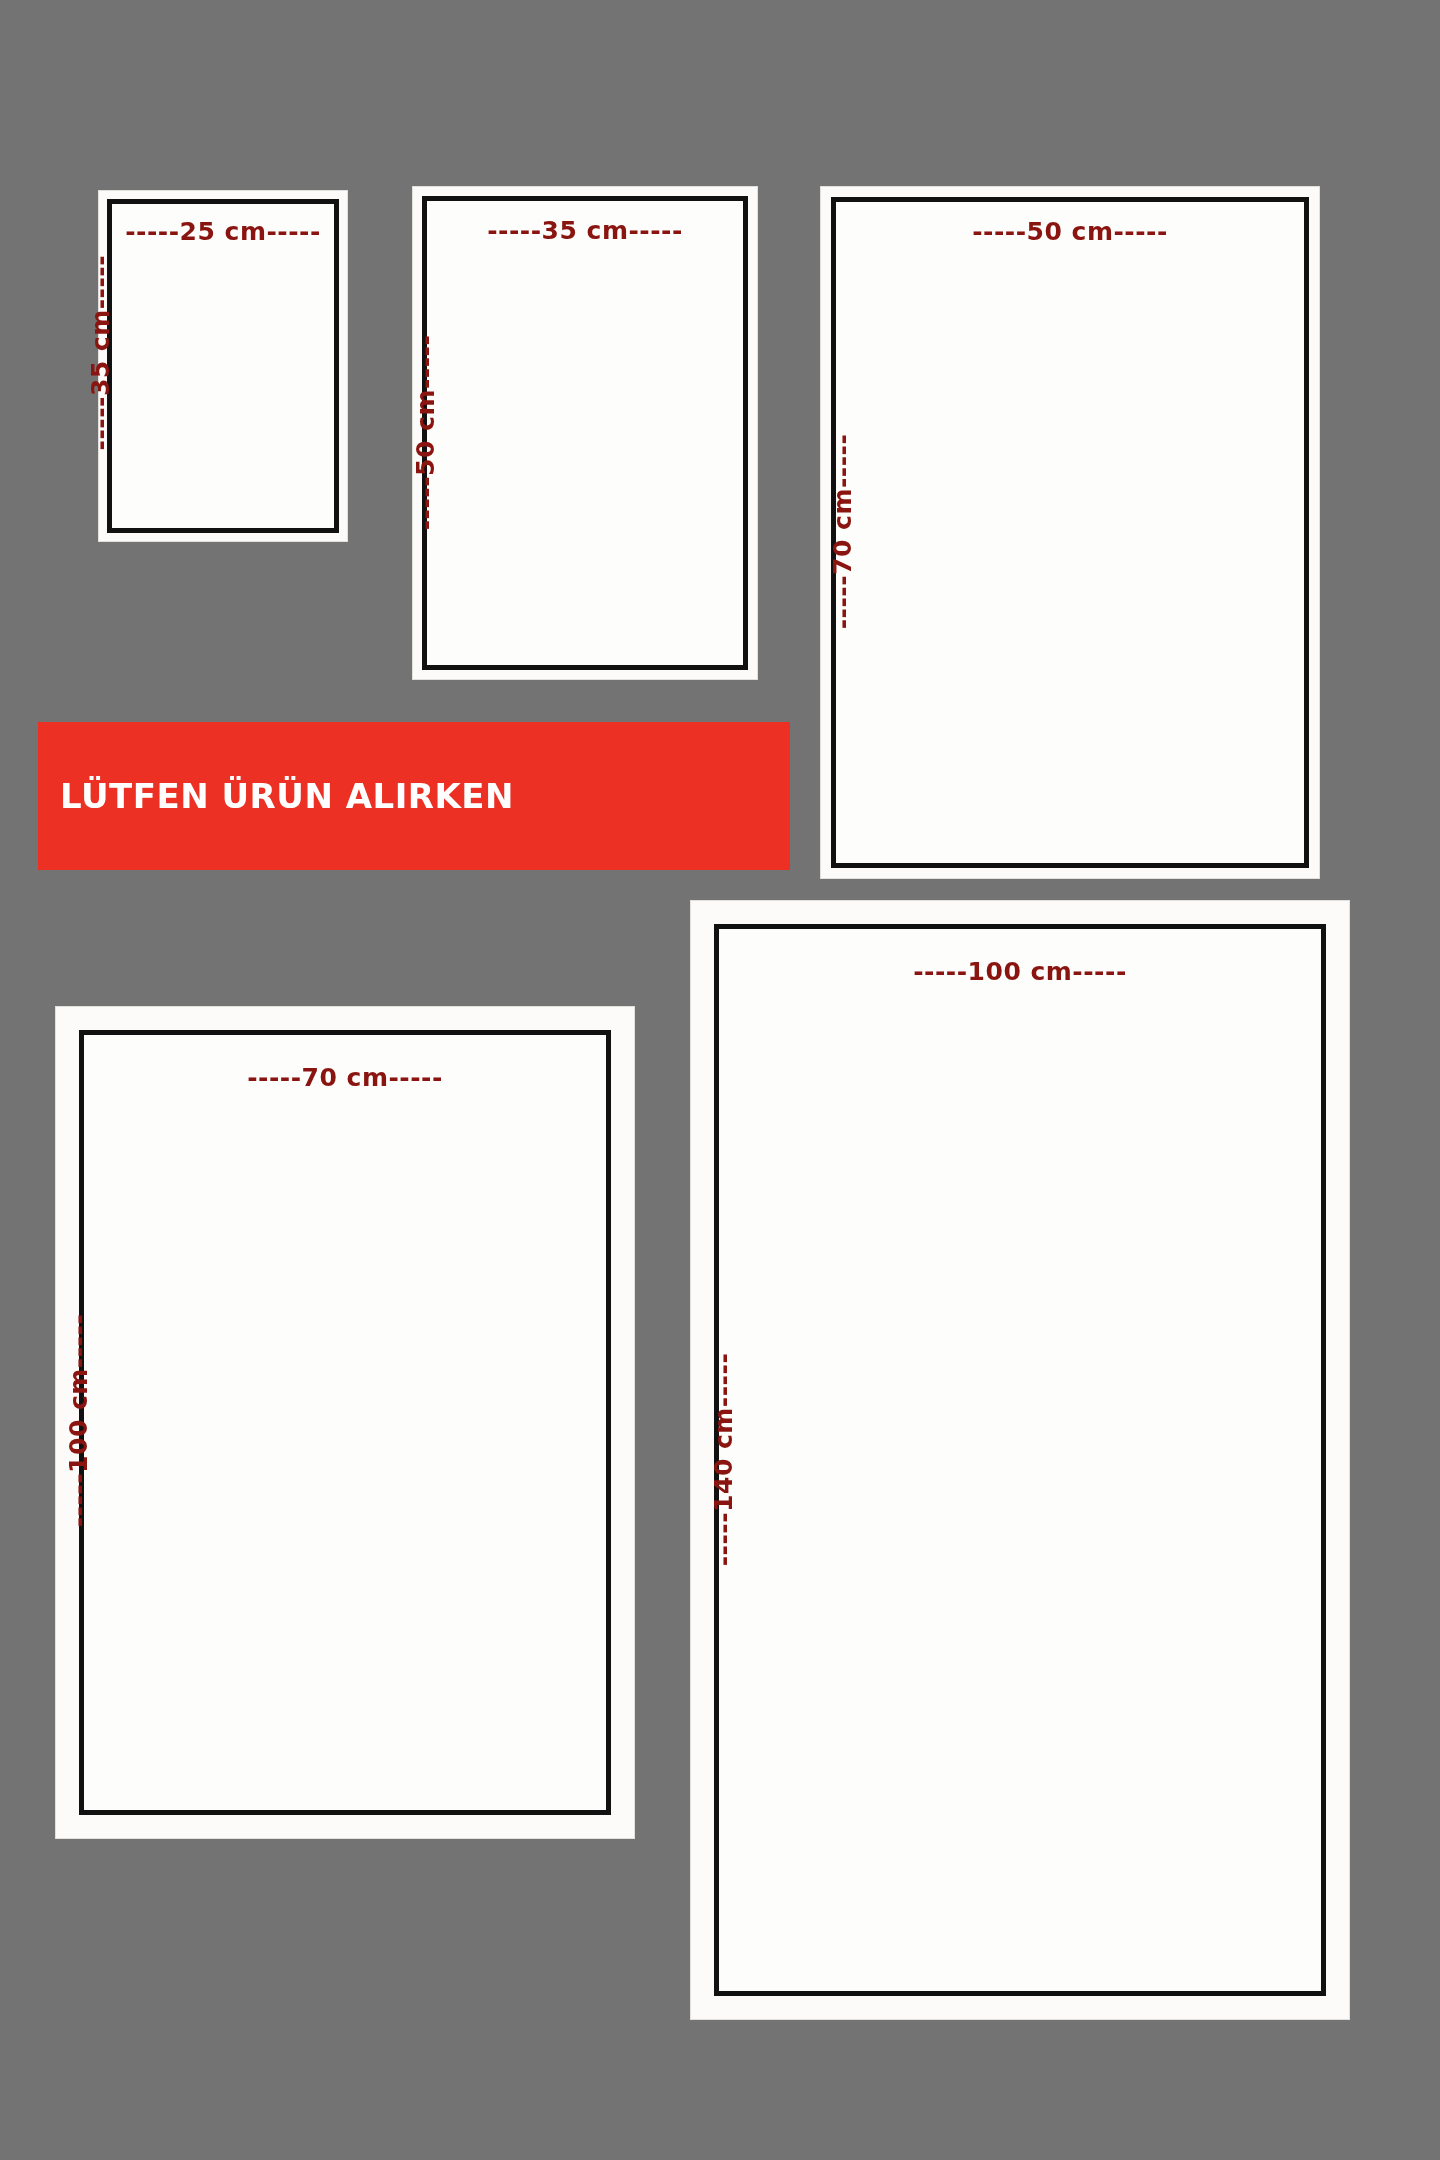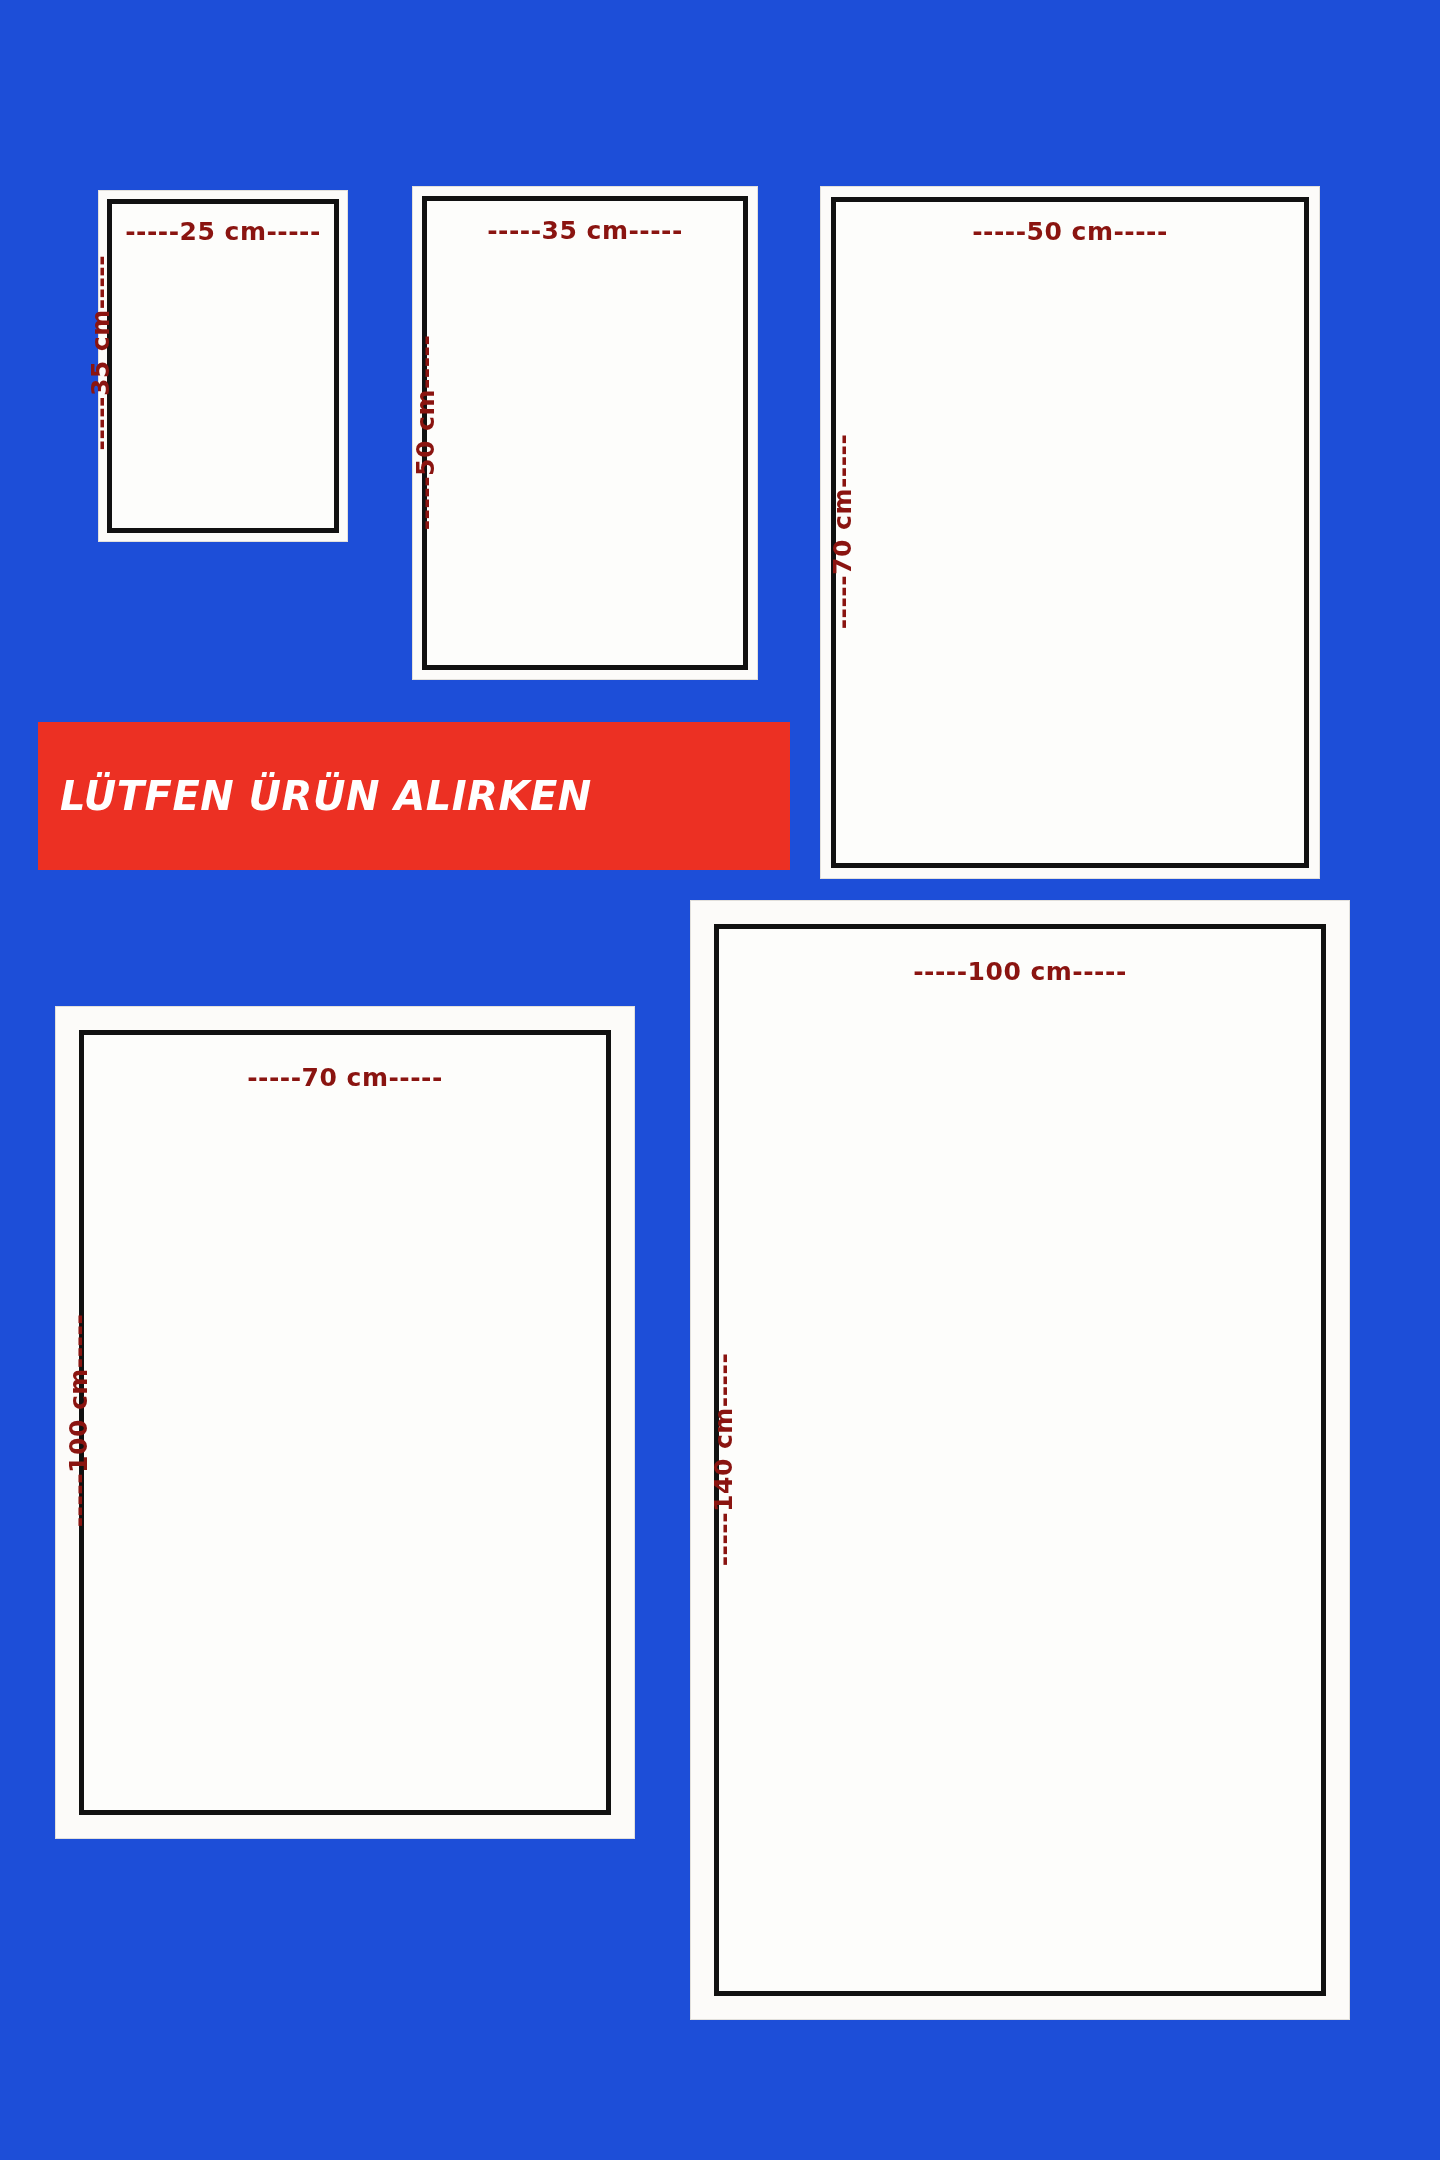--- a/index.html
+++ b/index.html
@@ -15,21 +15,21 @@
     background: #fbfaf8;
     overflow: hidden;
   }
 
   #canvas {
     position: absolute;
     left: 0;
     top: 0;
     width: 1440px;
     height: 2160px;
-    background: #1d4ed8;
+    background: #737373;
   }
 
   
   .frame {
     position: absolute;
     box-sizing: border-box;
     background: #fcfbf9;
     border: 1px solid #e2e0dc;
     padding: 0;
   }
@@ -61,25 +61,24 @@
     color: #ffffff;
     box-sizing: border-box;
     display: flex;
     flex-direction: column;
     justify-content: center;
     padding: 16px 22px;
   }
   #notice .line {
     font-family: "DejaVu Sans", sans-serif;
     font-weight: 700;
-    font-size: 40px;
+    font-size: 34px;
     line-height: 1.25;
     letter-spacing: 0.5px;
     white-space: nowrap;
-    font-style: italic;
   }
 </style>
 </head>
 <body>
 
 <div id="canvas">
 
   <div class="frame" style="left:98px; top:190px; width:250px; height:352px;">
     <div class="inner" style="left:8px; top:8px; right:8px; bottom:8px;"></div>
     <div class="dim" style="left:50%; top:26px; transform:translateX(-50%); font-size:25px;">-----25 cm-----</div>

